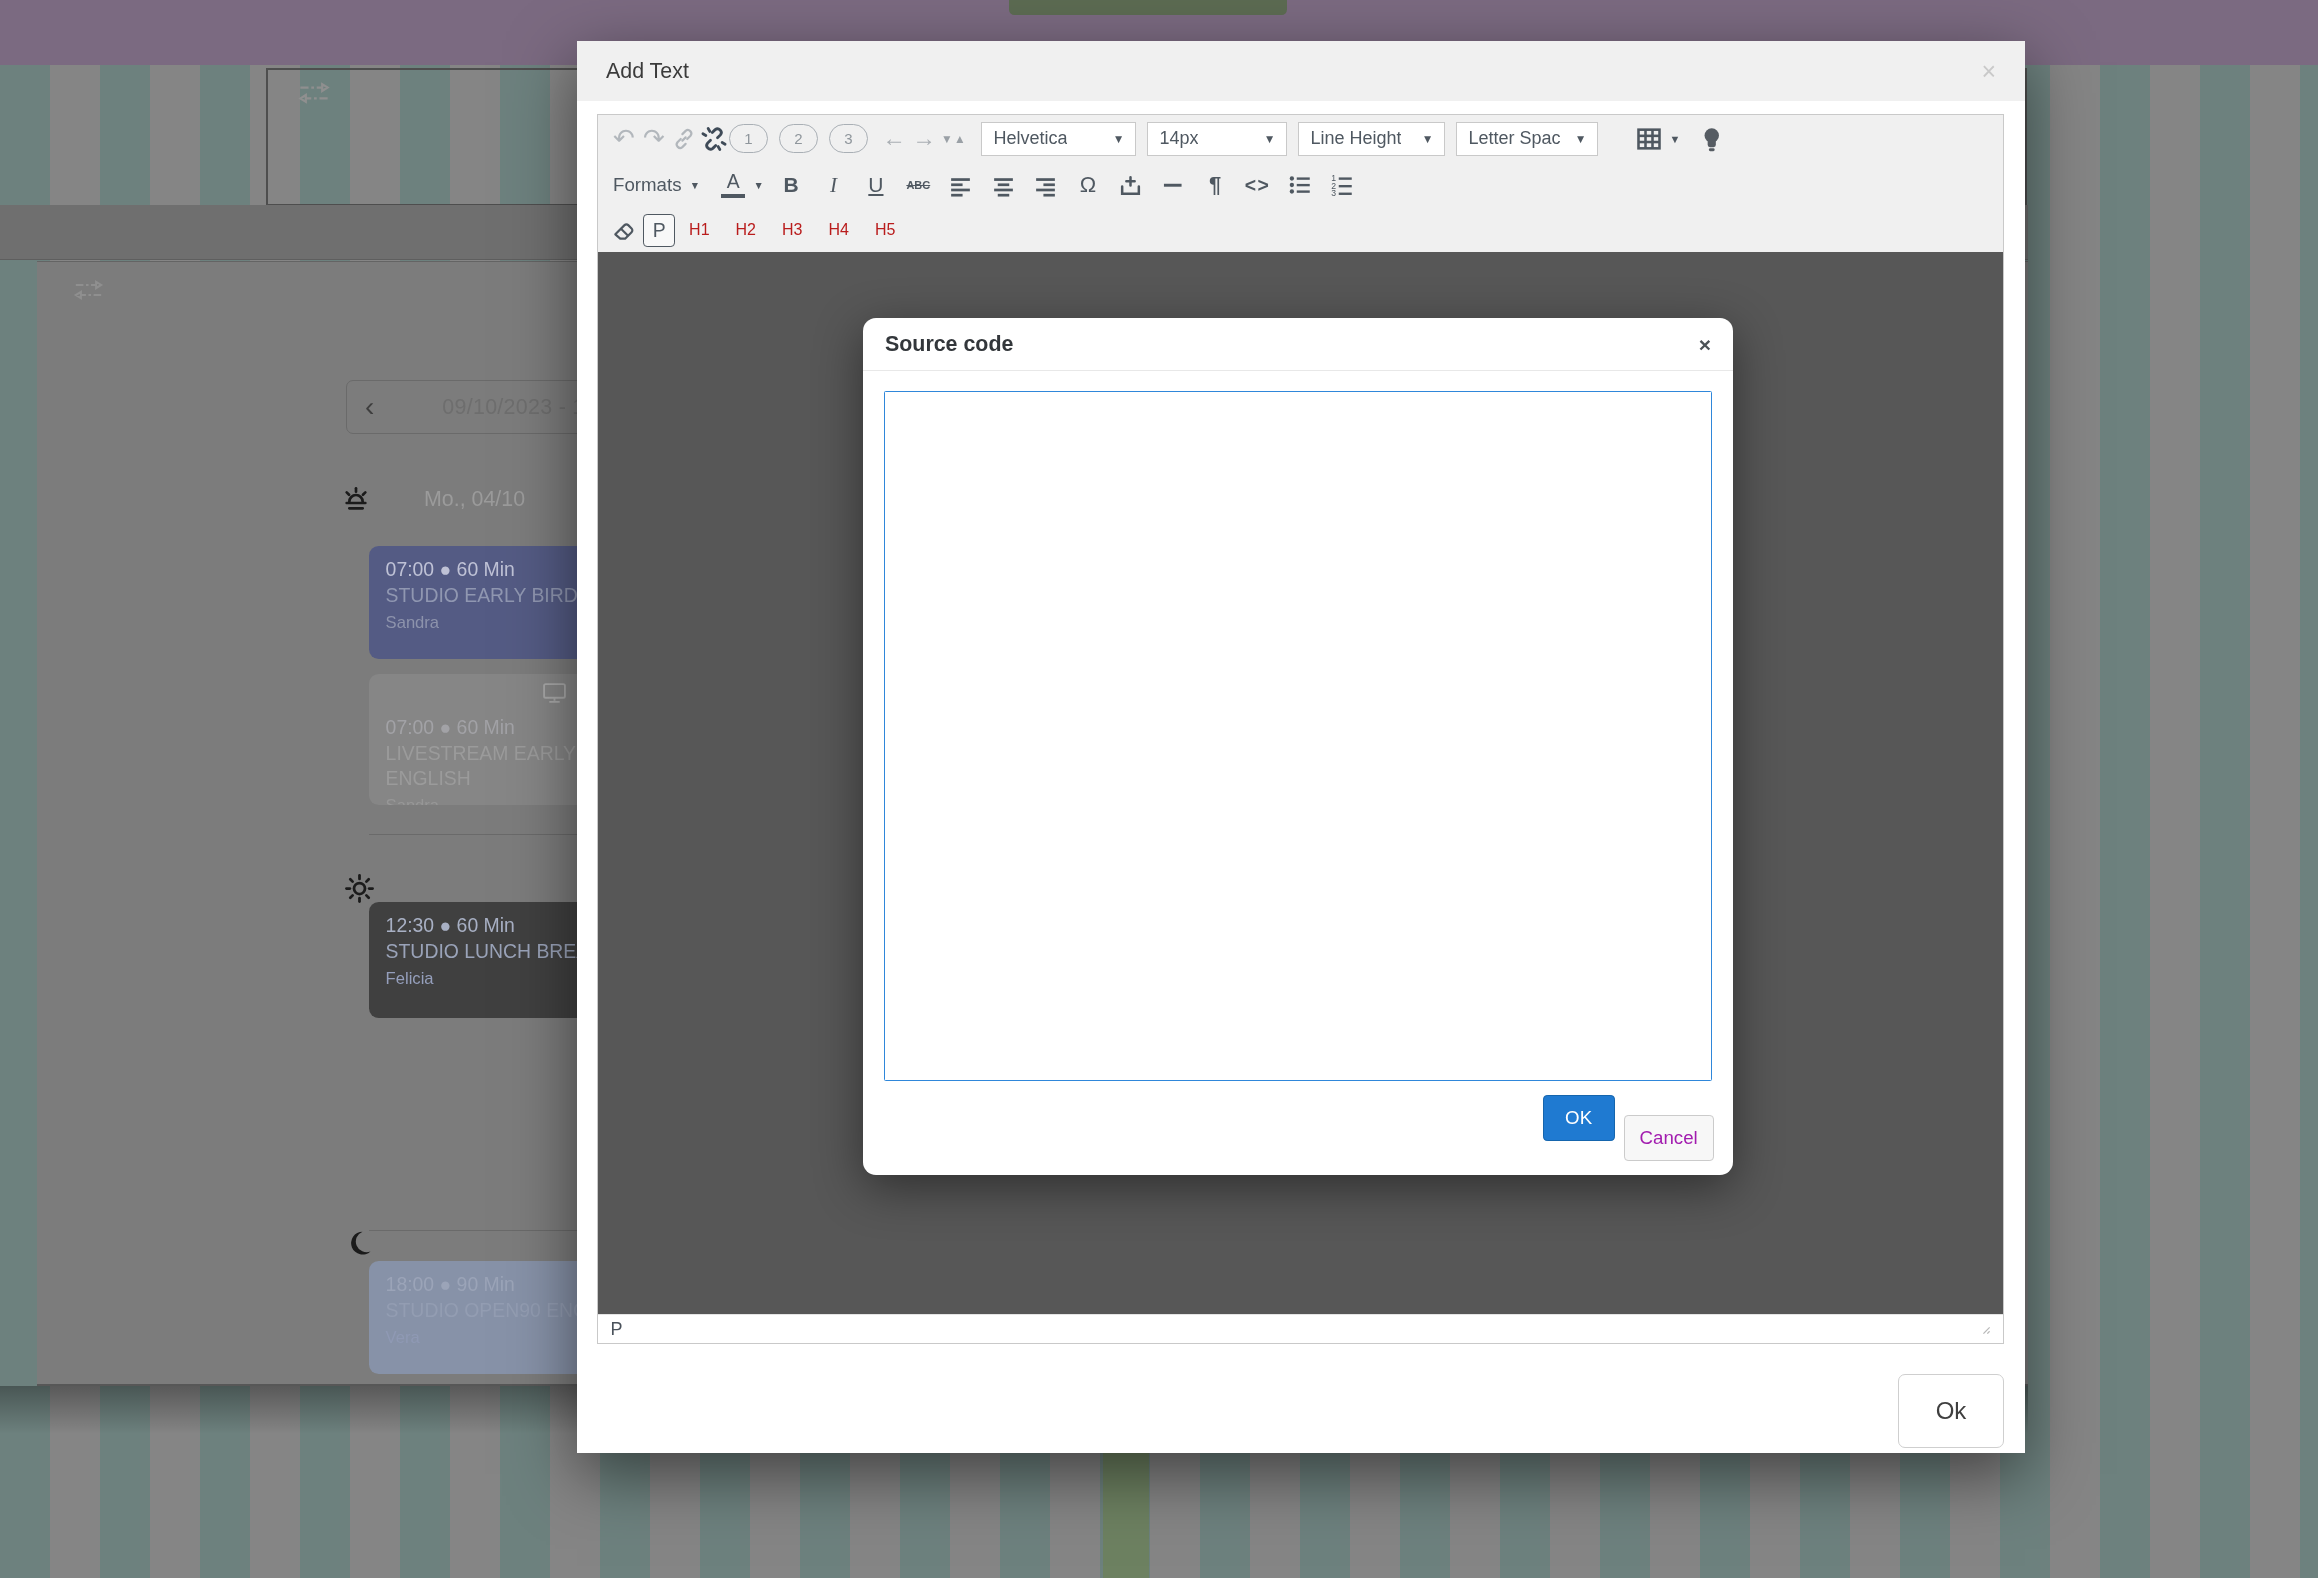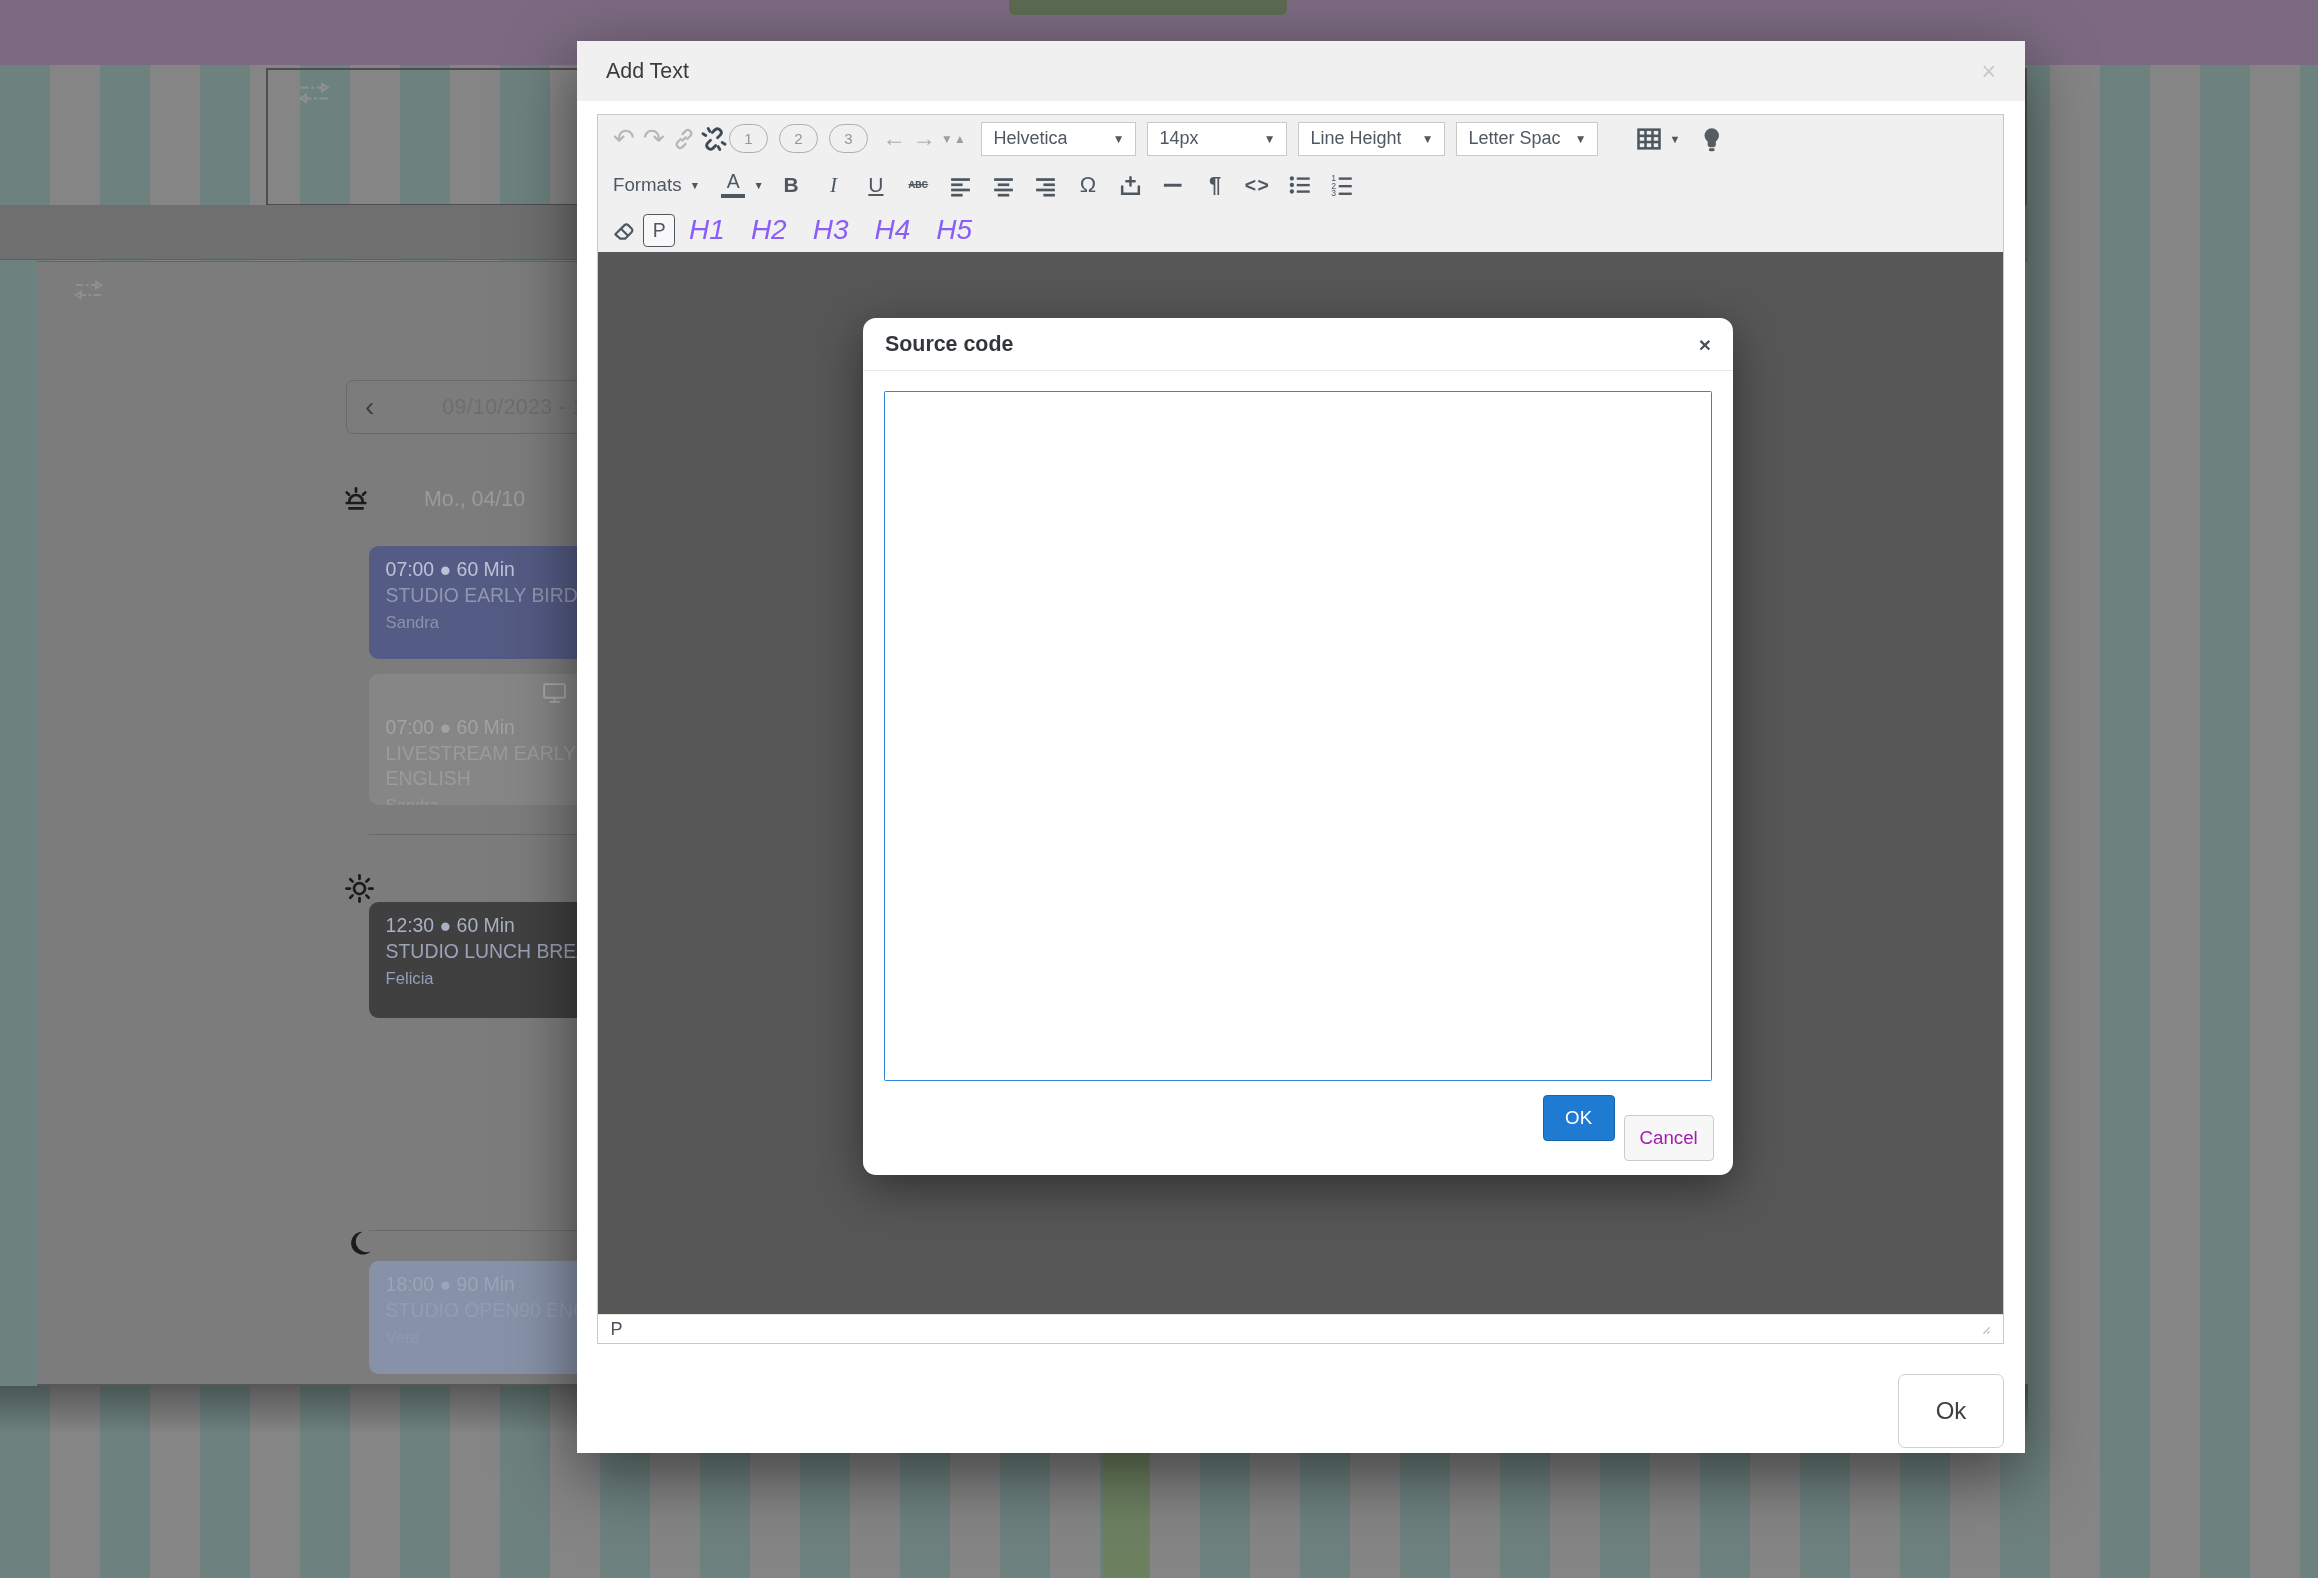--- a/index.html
+++ b/index.html
@@ -76,29 +76,29 @@
   .sel .dd { margin-left:auto; padding-left:12.4px; font-size:11.8px; color:#4f5861; }
   .sel-ff { width:155px; } .sel-fs { width:140px; } .sel-lh { width:147px; } .sel-ls { width:142px; }
   .formats { font-size:18.7px; color:#4f5861; display:flex; align-items:center; margin-right:18px; }
   .formats .dd { font-size:10.4px; margin-left:8.3px; }
   .clr { display:flex; flex-direction:column; align-items:center; justify-content:center; }
   .clr .a { font-size:19.4px; color:#4f5861; line-height:19.4px; }
   .clr .bar { width:23.5px; height:4.1px; background:#4f5861; margin-top:2.1px; }
   .b-btn { font-size:21px; font-weight:700; }
   .i-btn { font-size:21px; font-style:italic; font-family:"Liberation Serif", serif; }
   .u-btn { font-size:21px; text-decoration:underline; }
-  .abc-btn { font-size:11px; font-weight:700; text-decoration:line-through; letter-spacing:0;font-family:Liberation Mono, monospace; }
+  .abc-btn { font-size:11px; font-weight:700; text-decoration:line-through; letter-spacing:0; }
   .omega-btn { font-size:22px; }
   .pilcrow-btn { font-size:22px; font-weight:700; }
   .code-btn { font-size:19.4px; font-weight:700; letter-spacing:1.4px; }
   .gap { margin-right:12.4px; }
   .eraser { margin-right:4.1px; }
   .pbox { width:32px; height:33px; border:1.4px solid #4f5861; border-radius:4.1px; background:#f8f8f8;
     display:flex; align-items:center; justify-content:center; font-size:19.4px; color:#4f5861; margin-right:14px; }
-  .hbtn { font-size:28px; color:#8b5cf6; margin-right:26px;font-style:italic; }
+  .hbtn { font-size:16px; color:#b91c1c; margin-right:26px; }
 
   .content { flex:1 1 auto; background:#575757; position:relative; }
   .statusbar { flex:0 0 29px; background:#ffffff; border-top:0.7px solid #e4e4e4;
     display:flex; align-items:center; padding:0 12.4px; }
   .status-p { font-size:18px; color:#4a525b; }
   .resize-h { margin-left:auto; color:#b9b9b9; }
   .footer-ok { position:absolute; right:21px; bottom:5.5px; width:106px; height:74px;
     border:1.4px solid #cfcfcf; border-radius:7px; background:#fff; display:flex; align-items:center;
     justify-content:center; font-size:24px; color:#3f3f3f; }
 

